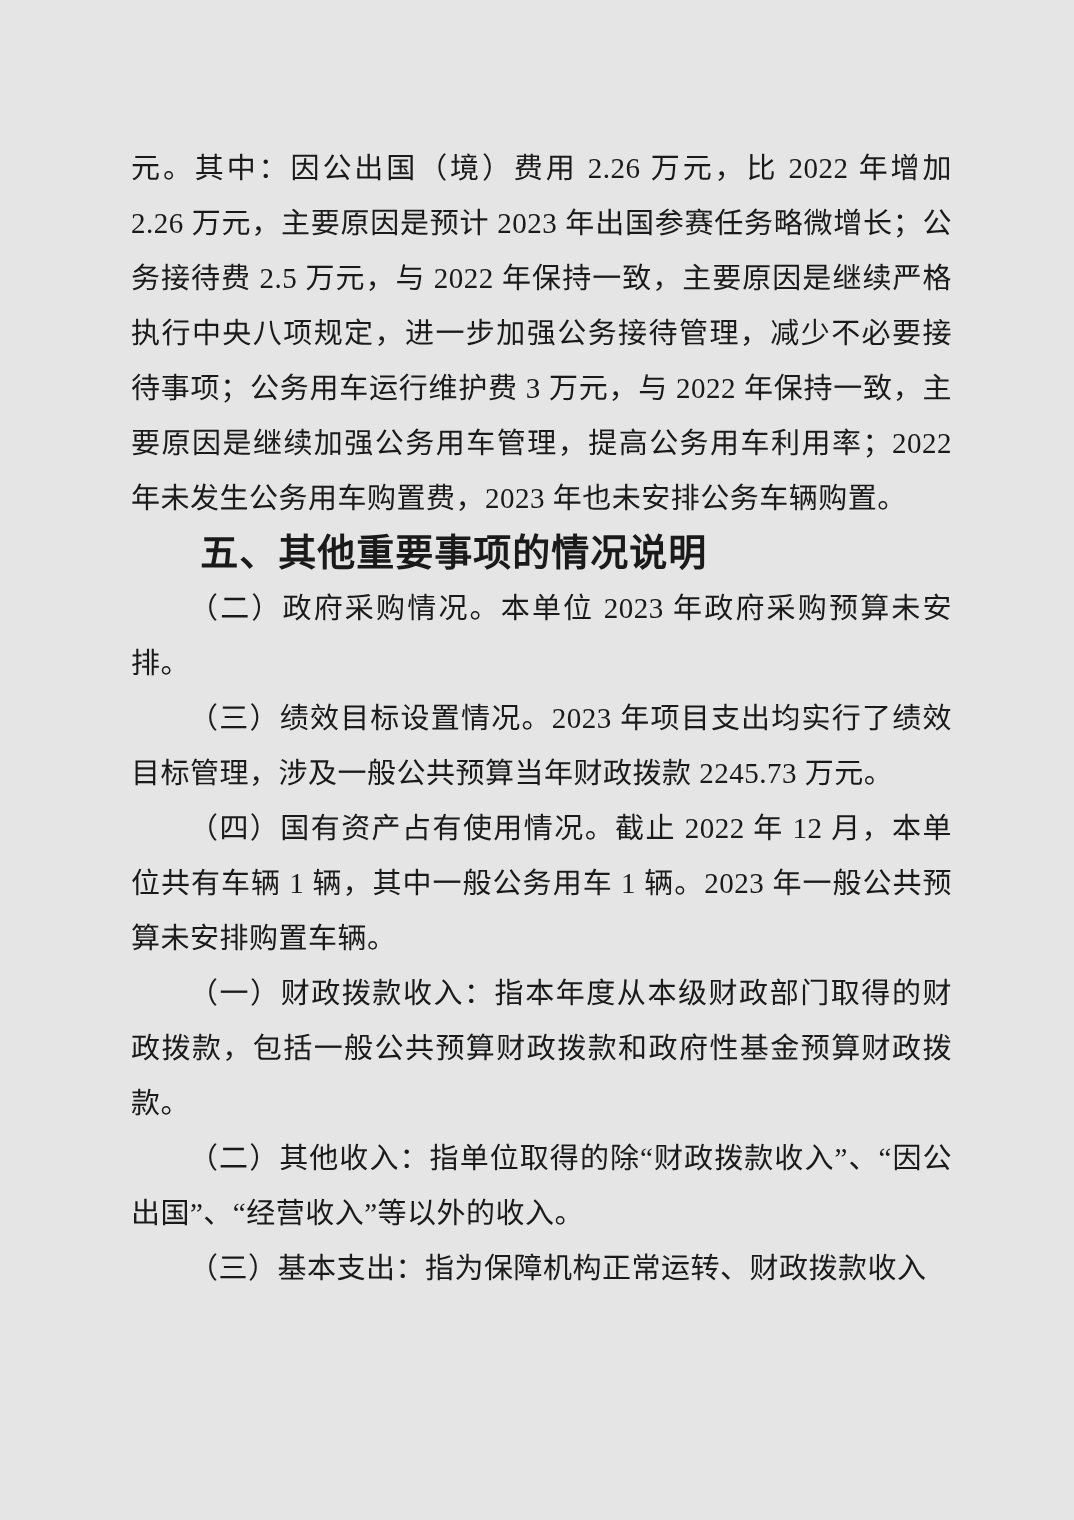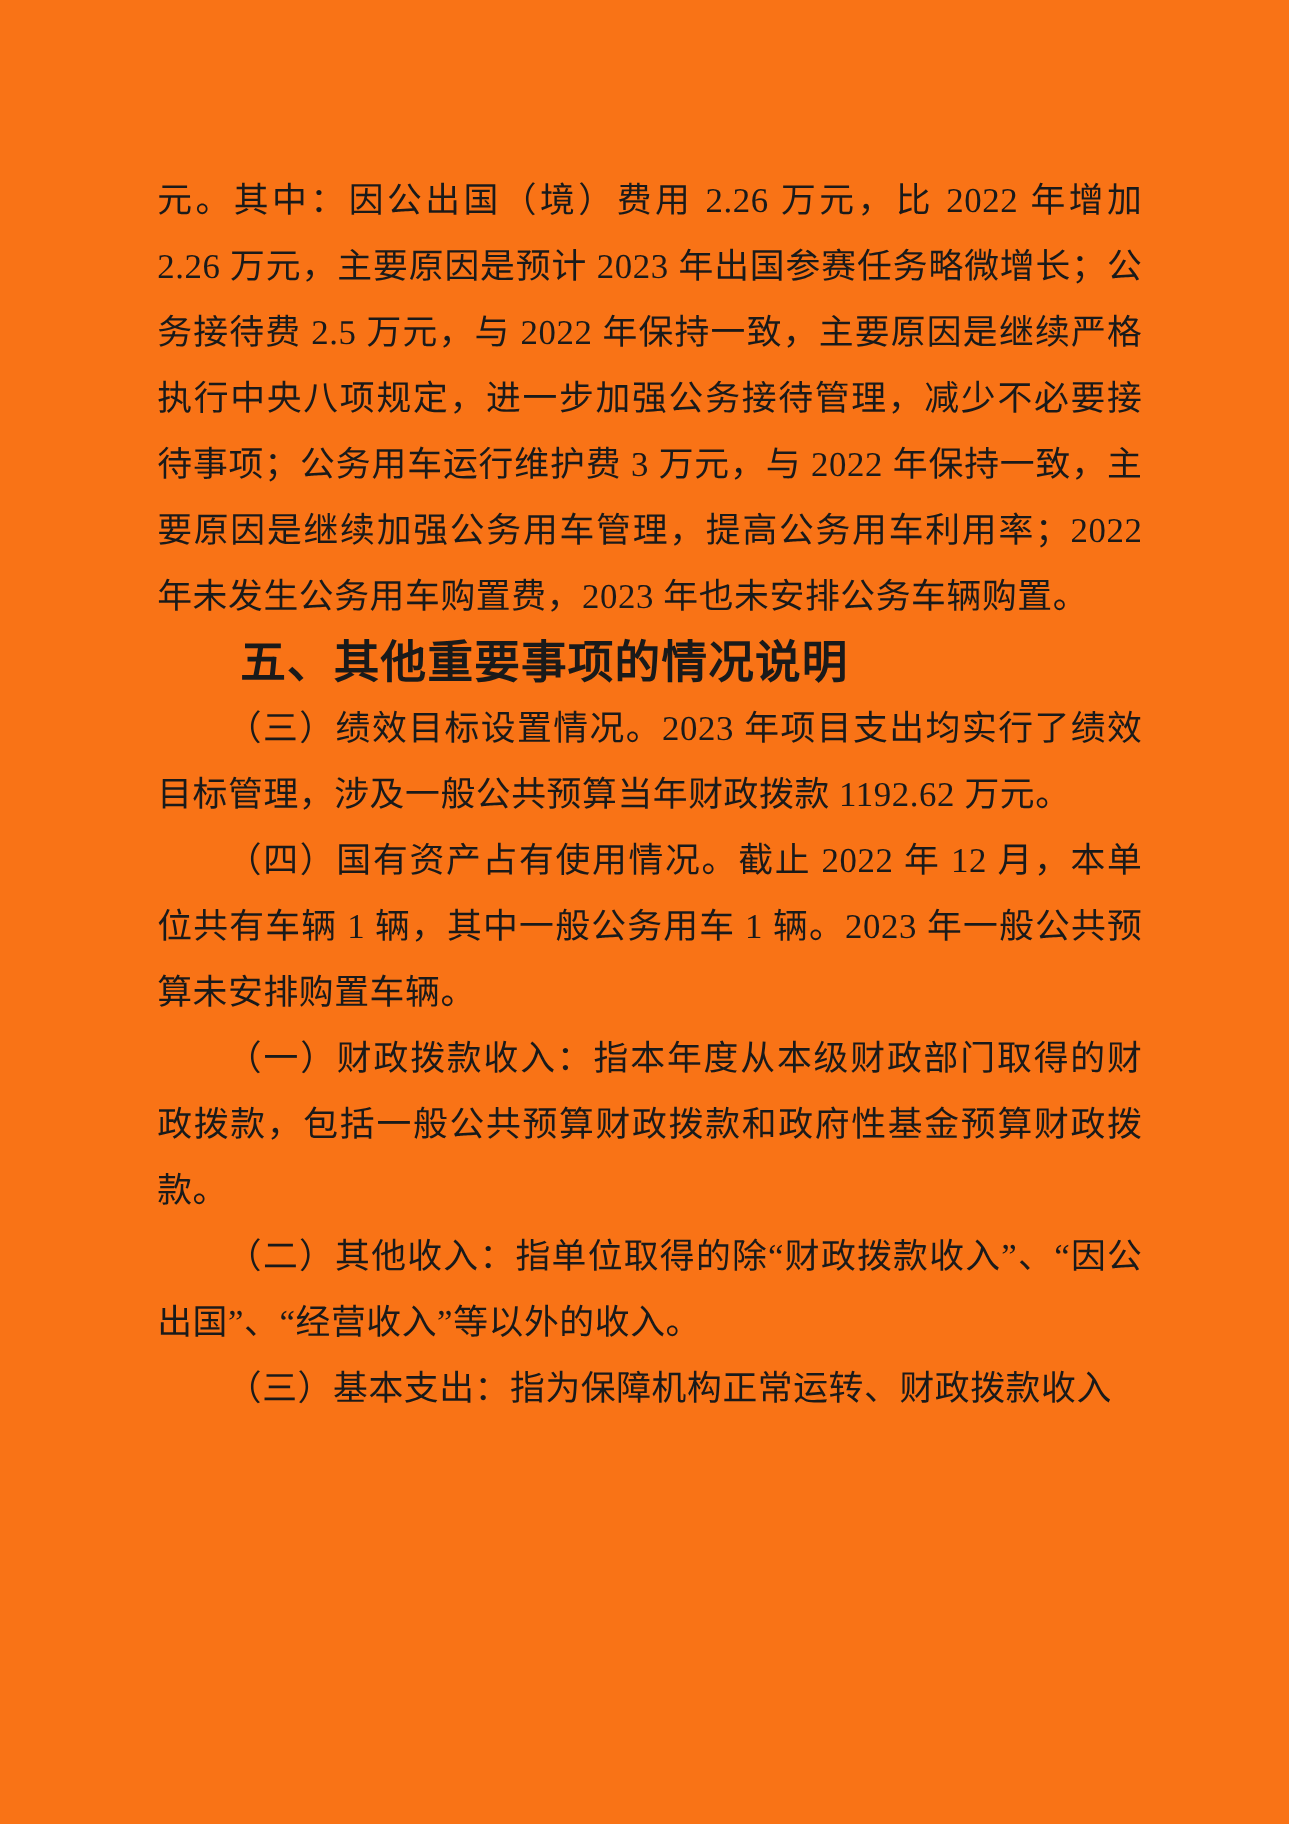--- a/index.html
+++ b/index.html
@@ -4,21 +4,21 @@
 <style>
   html, body {
     margin: 0;
     padding: 0;
     background: #ffffff;
   }
   .page {
     position: relative;
     width: 1074px;
     height: 1520px;
-    background: #f97316;
+    background: #e5e5e5;
     overflow: hidden;
     box-sizing: border-box;
     padding: 141px 122px 0 131px;
   }
   .doc-body p,
   .doc-body h2 {
     margin: 0;
     padding: 0;
     color: #1a1a1a;
   }
@@ -47,22 +47,23 @@
 <body>
 
 <div class="page">
   <div class="doc-body">
 
     <p class="para">元。其中：因公出国（境）费用 2.26 万元，比 2022 年增加 2.26 万元，主要原因是预计 2023 年出国参赛任务略微增长；公务接待费 2.5 万元，与 2022 年保持一致，主要原因是继续严格执行中央八项规定，进一步加强公务接待管理，减少不必要接待事项；公务用车运行维护费 3 万元，与 2022 年保持一致，主要原因是继续加强公务用车管理，提高公务用车利用率；2022 年未发生公务用车购置费，2023 年也未安排公务车辆购置。</p>
 
     <h2 class="heading">五、其他重要事项的情况说明</h2>
 
 
+    <p class="para indent">（二）政府采购情况。本单位 2023 年政府采购预算未安排。</p>
 
-    <p class="para indent">（三）绩效目标设置情况。2023 年项目支出均实行了绩效目标管理，涉及一般公共预算当年财政拨款 1192.62 万元。</p>
+    <p class="para indent">（三）绩效目标设置情况。2023 年项目支出均实行了绩效目标管理，涉及一般公共预算当年财政拨款 2245.73 万元。</p>
 
     <p class="para indent">（四）国有资产占有使用情况。截止 2022 年 12 月，本单位共有车辆 1 辆，其中一般公务用车 1 辆。2023 年一般公共预算未安排购置车辆。</p>
 
 
     <p class="para indent">（一）财政拨款收入：指本年度从本级财政部门取得的财政拨款，包括一般公共预算财政拨款和政府性基金预算财政拨款。</p>
 
     <p class="para indent">（二）其他收入：指单位取得的除“财政拨款收入”、“因公出国”、“经营收入”等以外的收入。</p>
 
     <p class="para indent">（三）基本支出：指为保障机构正常运转、财政拨款收入</p>
 

